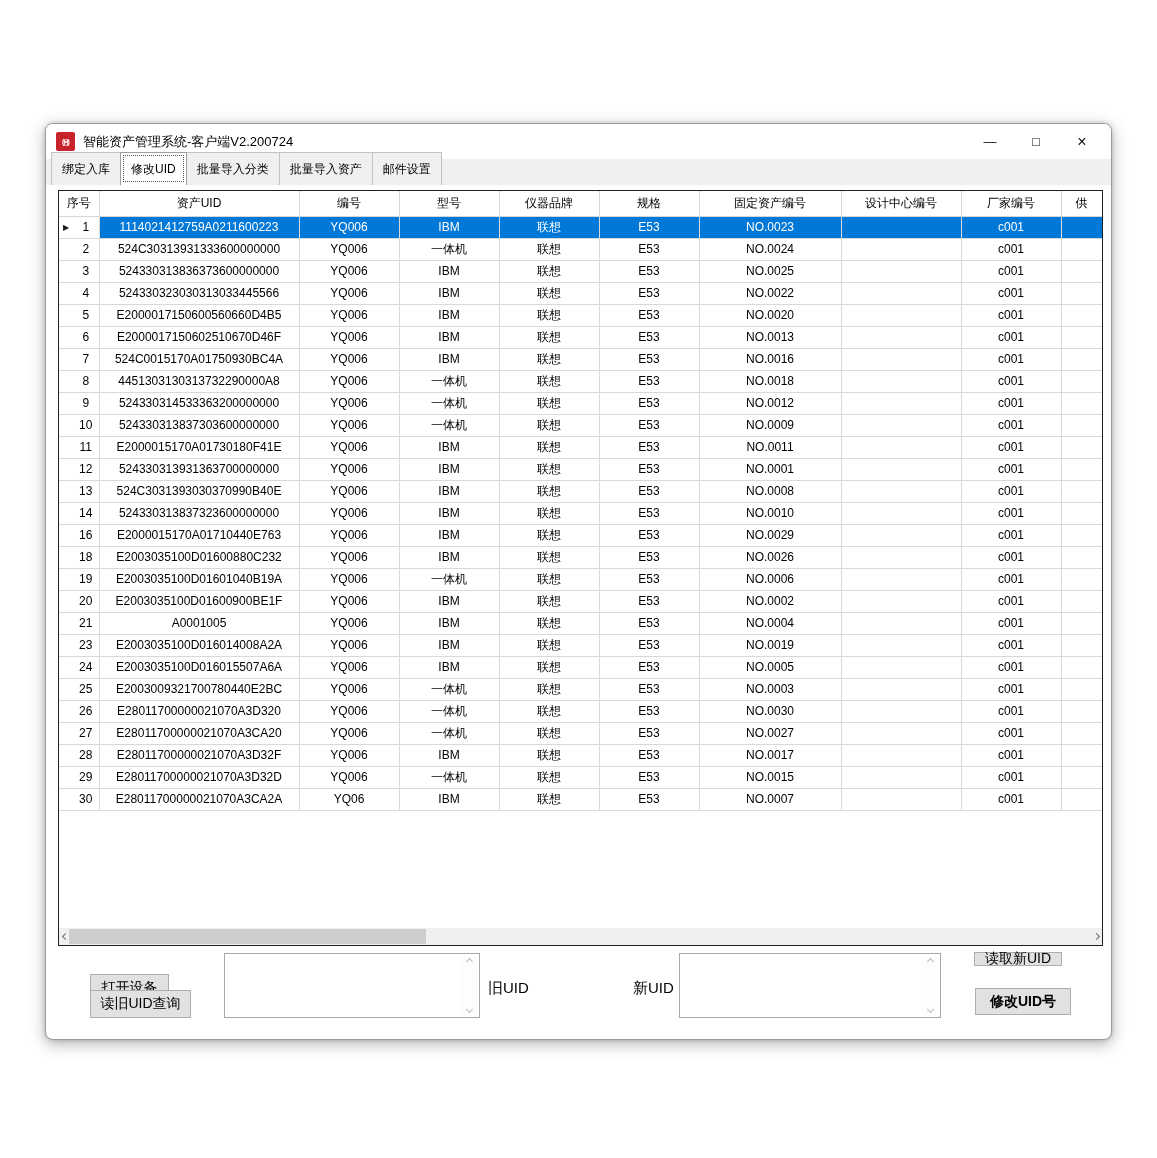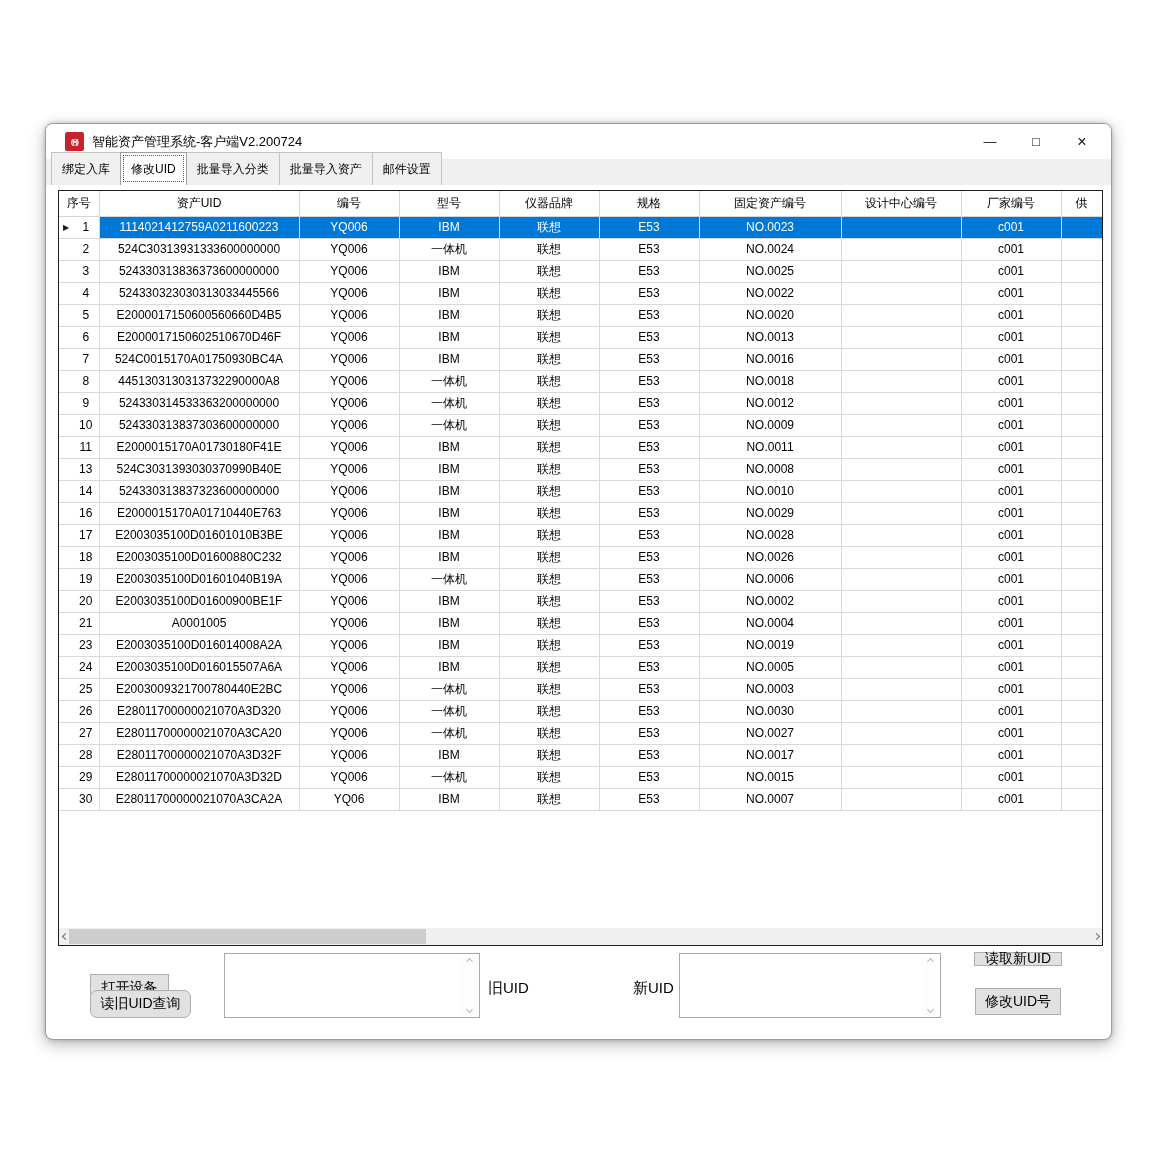--- a/index.html
+++ b/index.html
@@ -6,21 +6,21 @@
   html,body { width:1157px; height:1158px; background:#ffffff;
     font-family:"Liberation Sans","DejaVu Sans",sans-serif; }
   .stage { position:relative; width:1157px; height:1158px; background:#ffffff; overflow:hidden; }
 
   
   .window { position:absolute; left:45px; top:123px; width:1067px; height:917px;
     background:#ffffff; border:1px solid #9b9b9b; border-radius:8px;
     box-shadow:0 4px 16px rgba(0,0,0,0.30), 0 0 4px rgba(0,0,0,0.18); overflow:hidden; }
 
   .titlebar { position:absolute; left:0; top:0; right:0; height:35px; background:#ffffff;
-    display:flex; align-items:center; padding-left:19px; }
+    display:flex; align-items:center; padding-left:10px; }
   .app-icon { width:19px; height:19px; background:#c8232c; border-radius:2px; color:#fff;
     display:flex; align-items:center; justify-content:center; font-size:7px; font-weight:bold;
     letter-spacing:-1px; margin-right:8px; flex:0 0 auto; }
   .title-text { font-size:13px; color:#000; white-space:nowrap; }
   .win-controls { margin-left:auto; display:flex; height:100%; }
   .win-btn { width:46px; height:100%; display:flex; align-items:center; justify-content:center;
     font-size:13px; color:#111; cursor:default; }
   .win-btn.close { margin-right:6px; font-size:16px; }
 
   
@@ -61,23 +61,23 @@
   .chev.cleft { transform:rotate(135deg); margin-left:2px; }
   .chev.cright { transform:rotate(-45deg); margin-right:2px; }
   .chev.cup { transform:rotate(-135deg); border-color:#b9b9b9; }
   .chev.cdown { transform:rotate(45deg); border-color:#b9b9b9; }
 
   
   .btn { position:absolute; background:#e1e1e1; border:1px solid #adadad; font-size:14px; color:#000;
     display:flex; align-items:center; justify-content:center; white-space:nowrap;
     font-family:"Liberation Sans","DejaVu Sans",sans-serif; }
   .btn-open     { left:44px;  top:828px; width:79px;  height:27px;margin-top:22px; }
-  .btn-read-old { left:44px;  top:866px; width:101px; height:28px;border-radius:7px; }
+  .btn-read-old { left:44px;  top:866px; width:101px; height:28px; }
   .btn-read-new { left:928px; top:828px; width:88px;  height:14px; }
-  .btn-modify   { left:929px; top:864px; width:86px;  height:27px; }
+  .btn-modify   { left:929px; top:864px; width:96px;  height:27px;font-weight:bold; }
 
   .uid-box { position:absolute; border:1px solid #a9a9a9; background:#ffffff; }
   .uid-box.old { left:178px; top:829px; width:256px; height:65px; }
   .uid-box.new { left:633px; top:829px; width:262px; height:65px; }
   .uid-box textarea { position:absolute; left:1px; top:1px; bottom:1px; width:calc(100% - 20px);
     border:none; resize:none; outline:none; font-size:13px;
     font-family:"Liberation Sans","DejaVu Sans",sans-serif; height:calc(100% - 2px); }
   .uid-rail { position:absolute; right:1px; top:1px; bottom:1px; width:17px; background:#fdfdfd;
     display:flex; flex-direction:column; justify-content:space-between; align-items:center;
     padding:4px 0; }
@@ -264,20 +264,32 @@
               <td>YQ006</td>
               <td>IBM</td>
               <td>联想</td>
               <td>E53</td>
               <td>NO.0011</td>
               <td></td>
               <td>c001</td>
               <td></td>
             </tr>
             <tr>
+              <td class="seq">12</td>
+              <td>524330313931363700000000</td>
+              <td>YQ006</td>
+              <td>IBM</td>
+              <td>联想</td>
+              <td>E53</td>
+              <td>NO.0001</td>
+              <td></td>
+              <td>c001</td>
+              <td></td>
+            </tr>
+            <tr>
               <td class="seq">13</td>
               <td>524C3031393030370990B40E</td>
               <td>YQ006</td>
               <td>IBM</td>
               <td>联想</td>
               <td>E53</td>
               <td>NO.0008</td>
               <td></td>
               <td>c001</td>
               <td></td>
@@ -295,32 +307,20 @@
               <td></td>
             </tr>
             <tr>
               <td class="seq">16</td>
               <td>E2000015170A01710440E763</td>
               <td>YQ006</td>
               <td>IBM</td>
               <td>联想</td>
               <td>E53</td>
               <td>NO.0029</td>
-              <td></td>
-              <td>c001</td>
-              <td></td>
-            </tr>
-            <tr>
-              <td class="seq">17</td>
-              <td>E2003035100D01601010B3BE</td>
-              <td>YQ006</td>
-              <td>IBM</td>
-              <td>联想</td>
-              <td>E53</td>
-              <td>NO.0028</td>
               <td></td>
               <td>c001</td>
               <td></td>
             </tr>
             <tr>
               <td class="seq">18</td>
               <td>E2003035100D01600880C232</td>
               <td>YQ006</td>
               <td>IBM</td>
               <td>联想</td>

